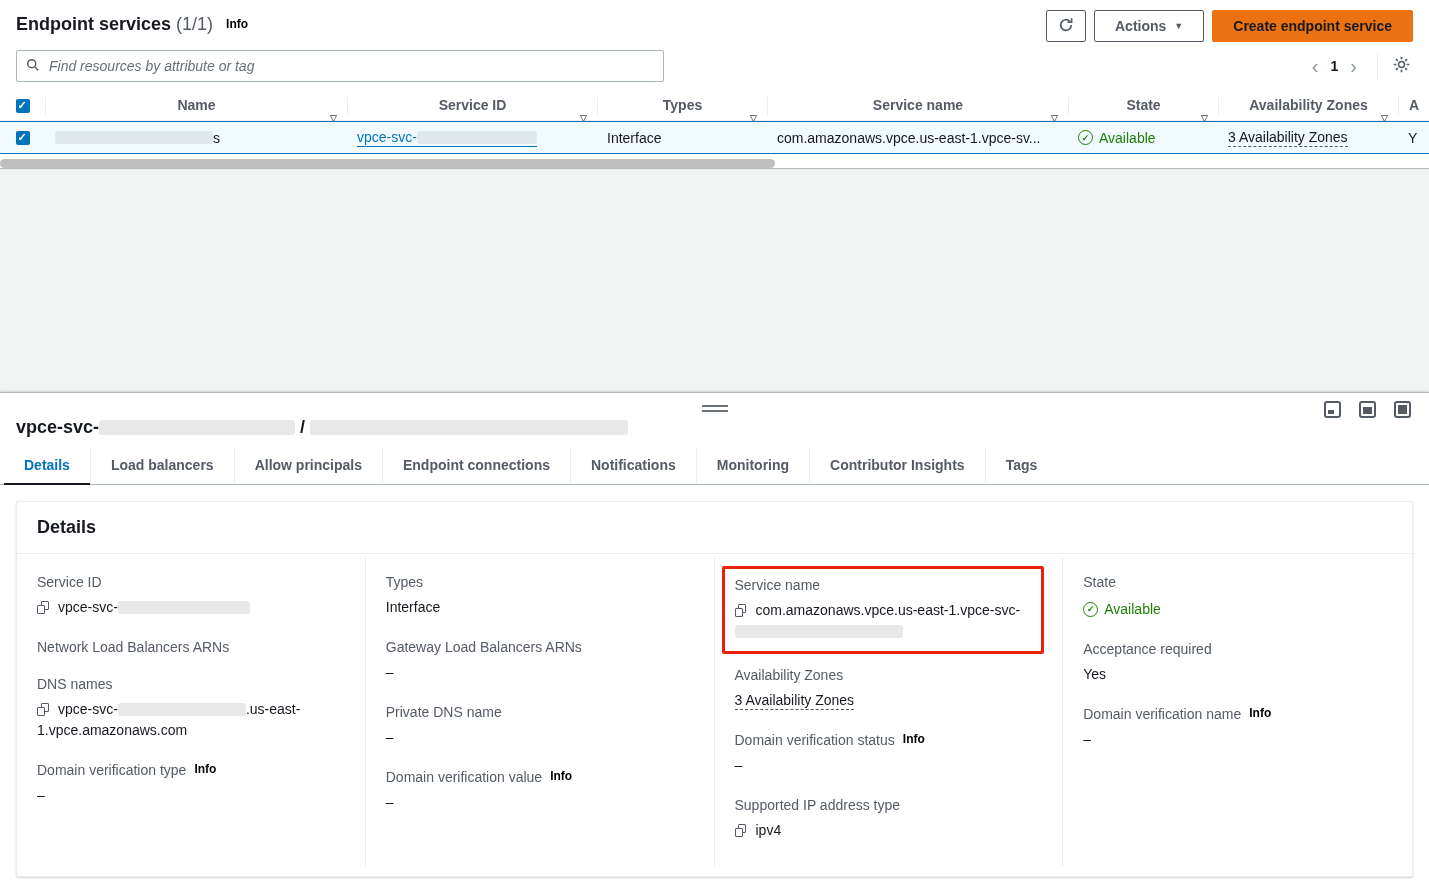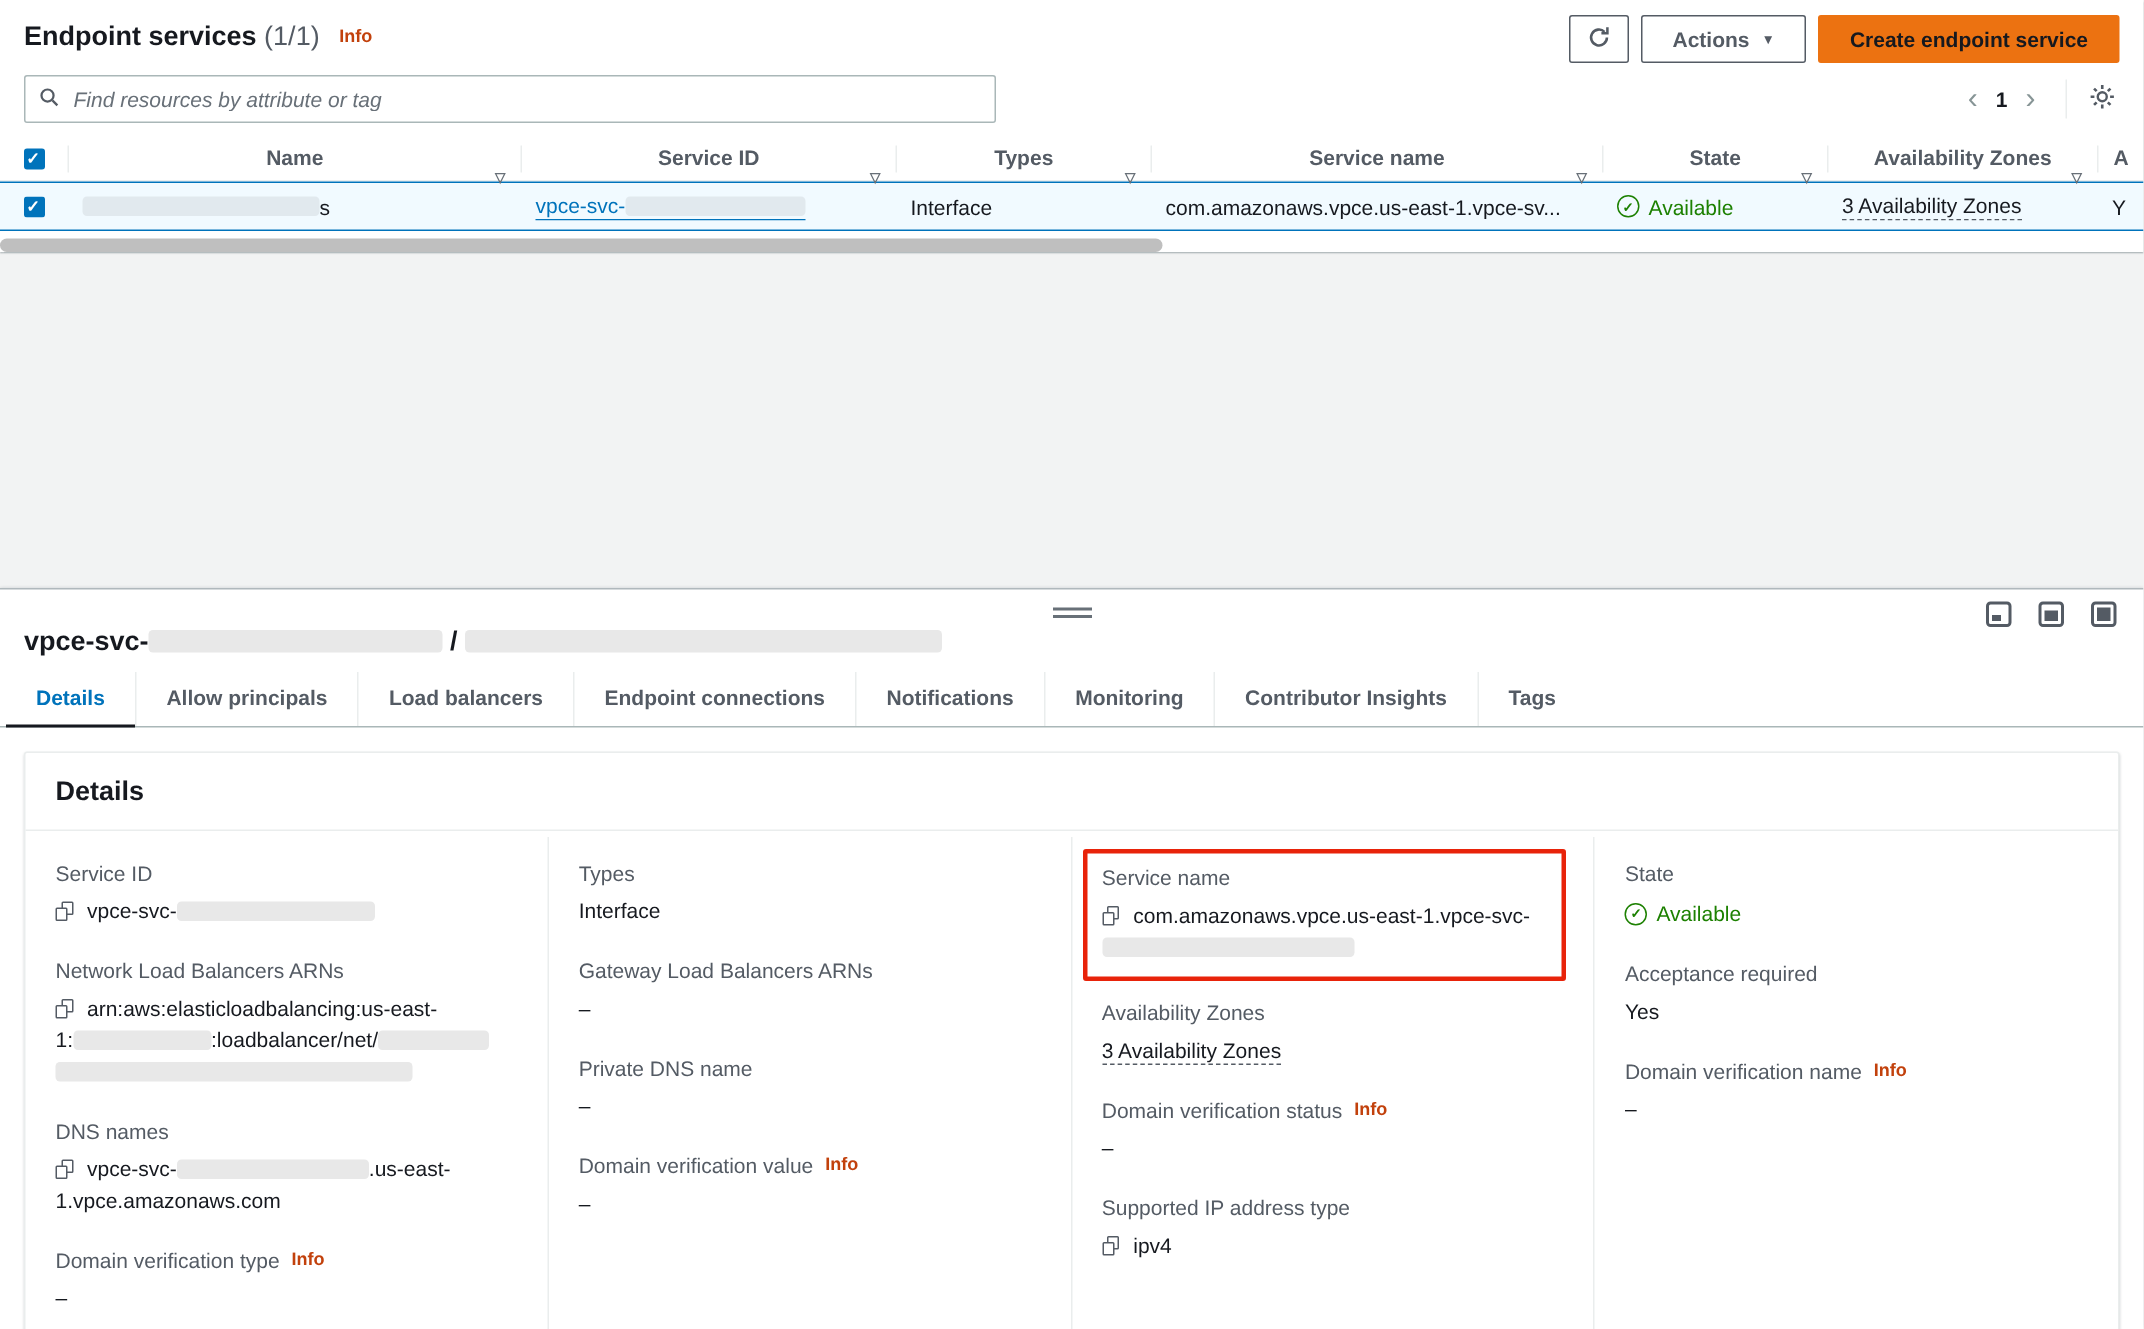--- a/index.html
+++ b/index.html
@@ -8,21 +8,21 @@
     width:1429px; height:886px; overflow:hidden;
     background:#f2f3f3; color:#16191f;
     font-family:"Liberation Sans", sans-serif; font-size:14px;
   }
 
   
   .top { background:#fff; box-shadow:0 1px 1px rgba(0,28,36,.25); }
   .header-row { display:flex; justify-content:space-between; align-items:flex-start; padding:10px 16px 4px; }
   .page-title { font-size:18px; font-weight:bold; margin:0; padding-top:4px; }
   .page-title .count { font-weight:normal; color:#545b64; }
-  .info-link { color:#c2410c; font-size:12px; font-weight:bold; margin-left:8px; vertical-align:2px; cursor:pointer; }
+  .info-link { color:#000000; font-size:12px; font-weight:bold; margin-left:8px; vertical-align:2px; cursor:pointer; }
   .btns { display:flex; gap:8px;padding-left:15px; }
   .btn { height:32px; border:1px solid #545b64; background:#fff; color:#545b64; font-weight:bold;
          font-size:14px; border-radius:2px; display:flex; align-items:center; justify-content:center;
          padding:0 20px; cursor:pointer; font-family:inherit; }
   .btn-refresh { width:40px; padding:0; }
   .btn .caret { font-size:9px; margin-left:8px; }
   .btn-primary { background:#ec7211; border-color:#ec7211; color:#16191f; }
 
   .toolbar-row { display:flex; justify-content:space-between; align-items:center; padding:4px 16px 10px;gap:36px; }
   .search { width:648px; height:32px; border:1px solid #aab7b8; border-radius:2px; background:#fff;
@@ -252,47 +252,42 @@
   </div>
 
   <div class="panel-title">
     <span>vpce-svc-</span><span class="redact" style="width:196px; height:15px;"></span>
     <span>/</span>
     <span class="redact" style="width:318px; height:15px;"></span>
   </div>
 
   <div class="tabs">
     <div class="tab active">Details</div>
+    <div class="tab">Load balancers</div>
     <div class="tab">Allow principals</div>
-    <div class="tab">Load balancers</div>
     <div class="tab">Endpoint connections</div>
     <div class="tab">Notifications</div>
     <div class="tab">Monitoring</div>
     <div class="tab">Contributor Insights</div>
     <div class="tab">Tags</div>
   </div>
 
   <div class="card">
     <div class="card-header">Details</div>
     <div class="card-body">
 
       <div class="col">
         <div class="field">
           <div class="flabel">Service ID</div>
           <div class="fvalue">
             <span class="copy-icon"></span><span>vpce-svc-</span><span class="redact" style="width:132px;"></span>
           </div>
         </div>
         <div class="field">
           <div class="flabel">Network Load Balancers ARNs</div>
-          <div class="fvalue">
-            <span class="copy-icon"></span><span>arn:aws:elasticloadbalancing:us-east-</span>
-            <span class="block"><span>1:</span><span class="redact" style="width:92px;"></span><span>:loadbalancer/net/</span><span class="redact" style="width:74px;"></span></span>
-            <span class="block"><span class="redact" style="width:238px;"></span></span>
-          </div>
         </div>
         <div class="field">
           <div class="flabel">DNS names</div>
           <div class="fvalue">
             <span class="copy-icon"></span><span>vpce-svc-</span><span class="redact" style="width:128px;"></span><span>.us-east-</span>
             <span class="block">1.vpce.amazonaws.com</span>
           </div>
         </div>
         <div class="field">
           <div class="flabel">

